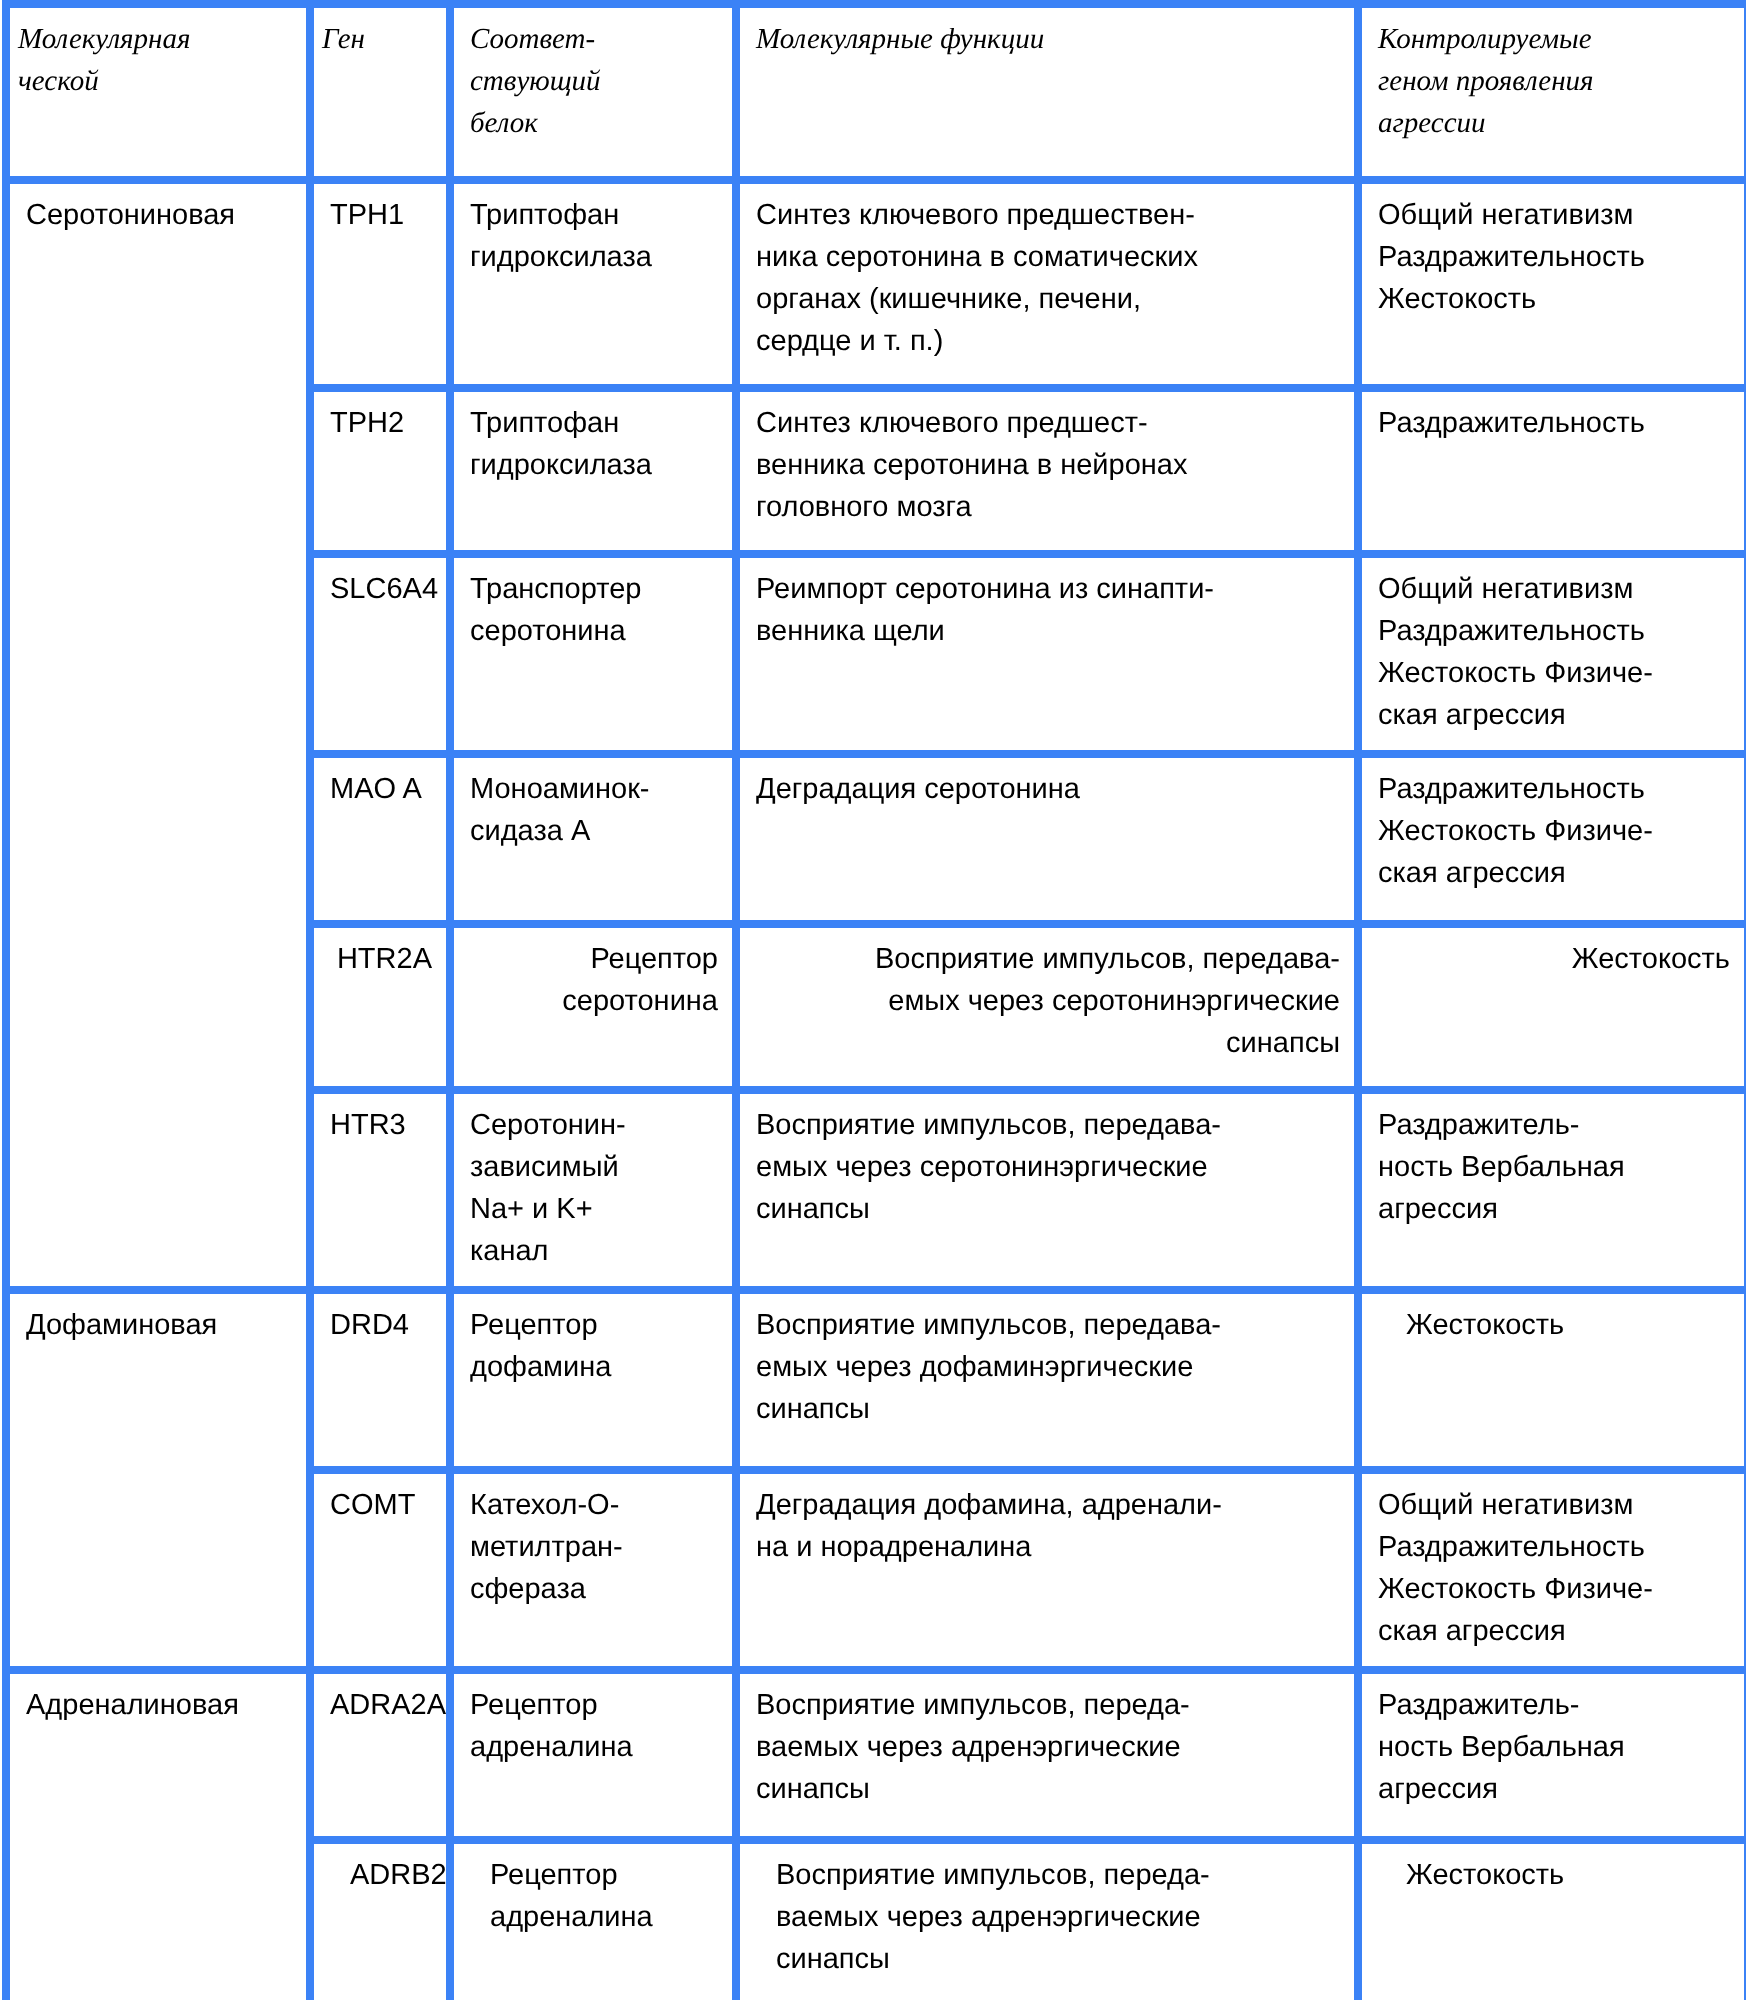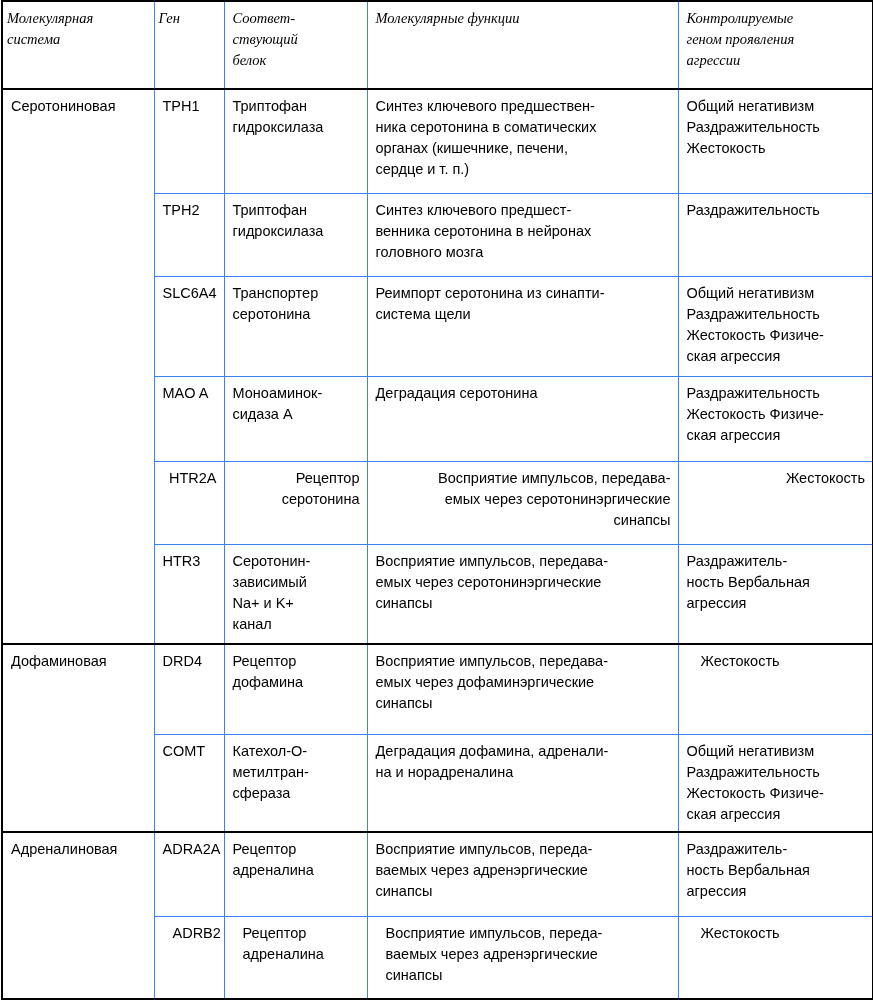--- a/index.html
+++ b/index.html
@@ -25,21 +25,21 @@
   table.gene-table {
     border-collapse: collapse;
     table-layout: fixed;
     width: 871px;
     margin: 0 1px;
     border: 2px solid #000;
   }
 
   table.gene-table td,
   table.gene-table th {
-    border: 1px solid #3b82f6;
+    border: 4px solid #3b82f6;
     vertical-align: top;
     text-align: left;
     padding: 6px 7px 6px 8px;
     font-size: 14.5px;
     line-height: 1.45;
     box-sizing: border-box;
     word-wrap: break-word;
     overflow-wrap: break-word;
     hyphens: manual;
   }
@@ -118,21 +118,21 @@
       <col class="c-system">
         <col class="c-gene">
         <col class="c-protein">
         <col class="c-function">
         <col class="c-traits">
     </colgroup>
     <thead>
       <tr>
         <th class="th-system">
           <span class="line">Молекулярная</span>
-          <span class="line">система</span>
+          <span class="line">ческой</span>
         </th>
         <th class="th-gene">
           <span class="line">Ген</span>
         </th>
         <th class="th-protein">
           <span class="line">Соответ-</span>
           <span class="line">ствующий</span>
           <span class="line">белок</span>
         </th>
         <th class="th-function">
@@ -183,21 +183,21 @@
           </td>
         </tr>
         <tr class="r-slc6a4">
           <td class="cell-gene">SLC6A4</td>
           <td class="cell-protein">
             <span class="line">Транспортер</span>
             <span class="line">серотонина</span>
           </td>
           <td class="cell-function">
             <span class="line">Реимпорт серотонина из синапти-</span>
-            <span class="line">система щели</span>
+            <span class="line">венника щели</span>
           </td>
           <td class="cell-traits">
             <span class="line">Общий негативизм</span>
             <span class="line">Раздражительность</span>
             <span class="line">Жестокость Физиче-</span>
             <span class="line">ская агрессия</span>
           </td>
         </tr>
         <tr class="r-maoa">
           <td class="cell-gene">MAO A</td>

